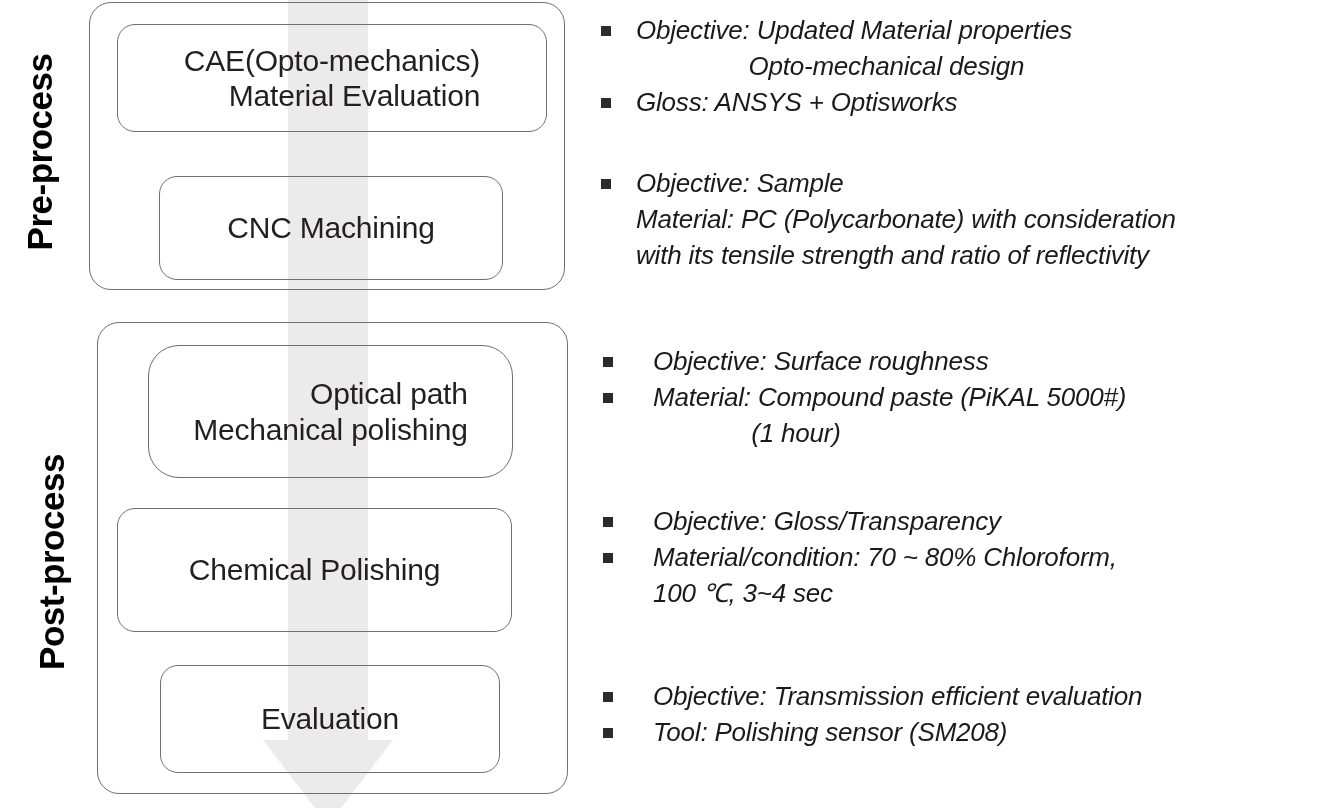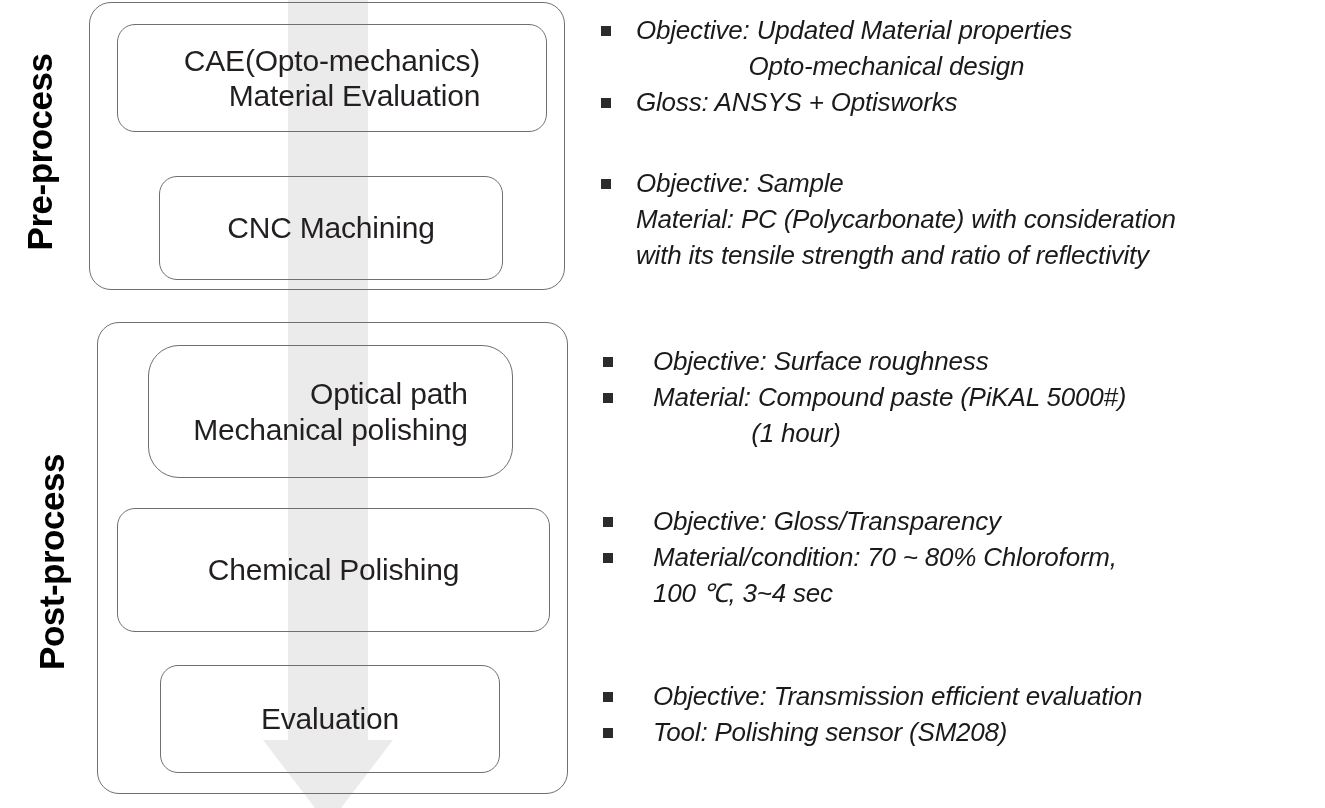--- a/index.html
+++ b/index.html
@@ -119,21 +119,21 @@
 
   <div class="stage-label" style="left:-118px; top:542px; width:340px; font-size:35px; transform:rotate(-90deg);">Post-process</div>
 
   <div class="group-box" style="left:97px; top:322px; width:471px; height:472px;"></div>
 
   <div class="step-box" style="left:148px; top:345px; width:365px; height:133px;border-radius:31px;">
     <div class="step-label">Optical path
 Mechanical polishing</div>
   </div>
 
-  <div class="step-box" style="left:117px; top:508px; width:433px; height:124px;">
+  <div class="step-box" style="left:117px; top:508px; width:395px; height:124px;">
     <div class="step-label">Chemical Polishing</div>
   </div>
 
   <div class="step-box" style="left:160px; top:665px; width:340px; height:108px;">
     <div class="step-label">Evaluation</div>
   </div>
 
   <div class="note-group gap-a" style="left:601px; top:12px; width:720px;">
     <div class="note-line">
       <span class="bullet"></span>

